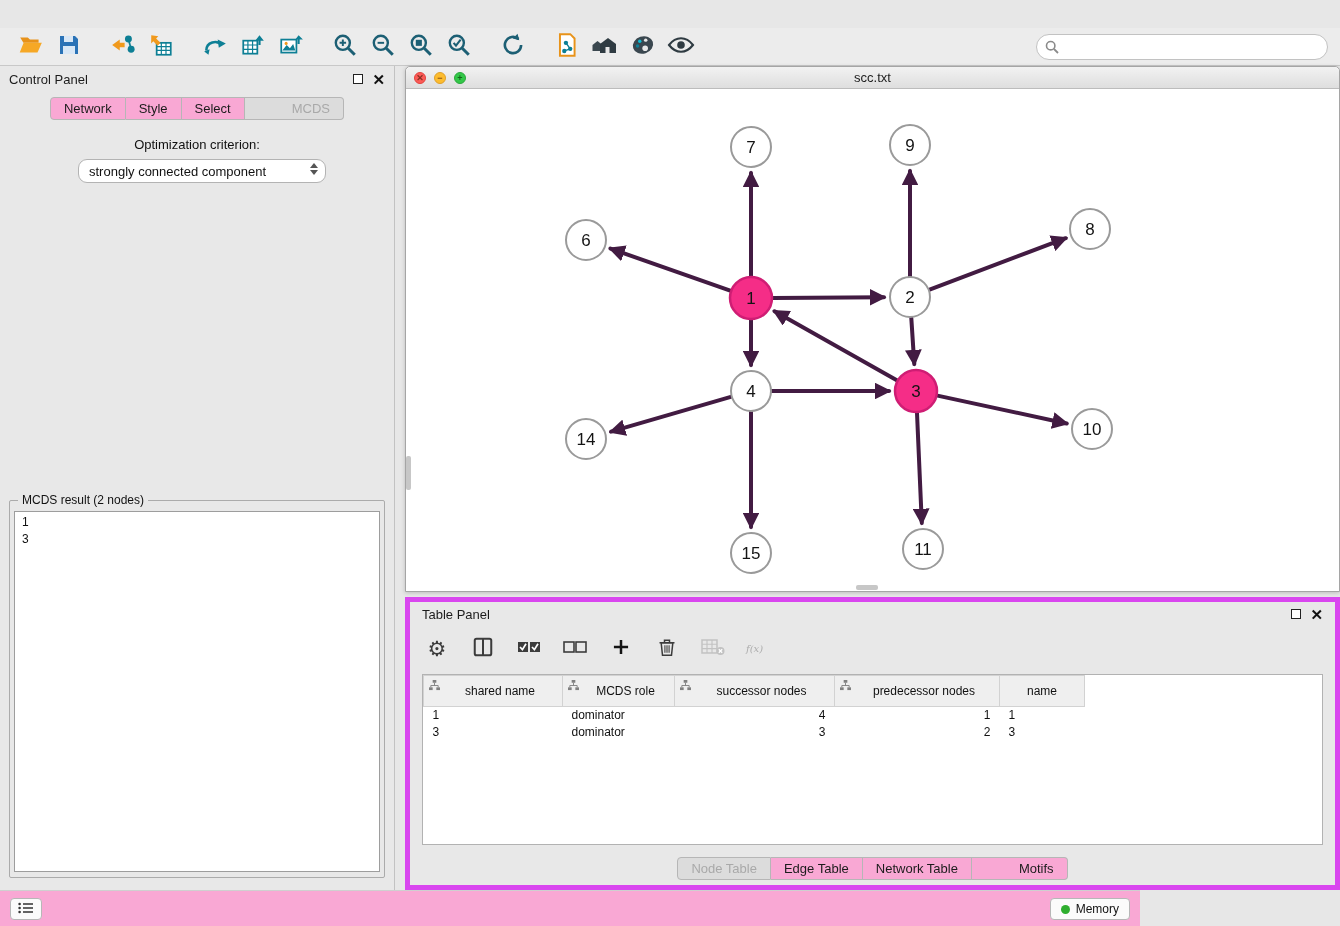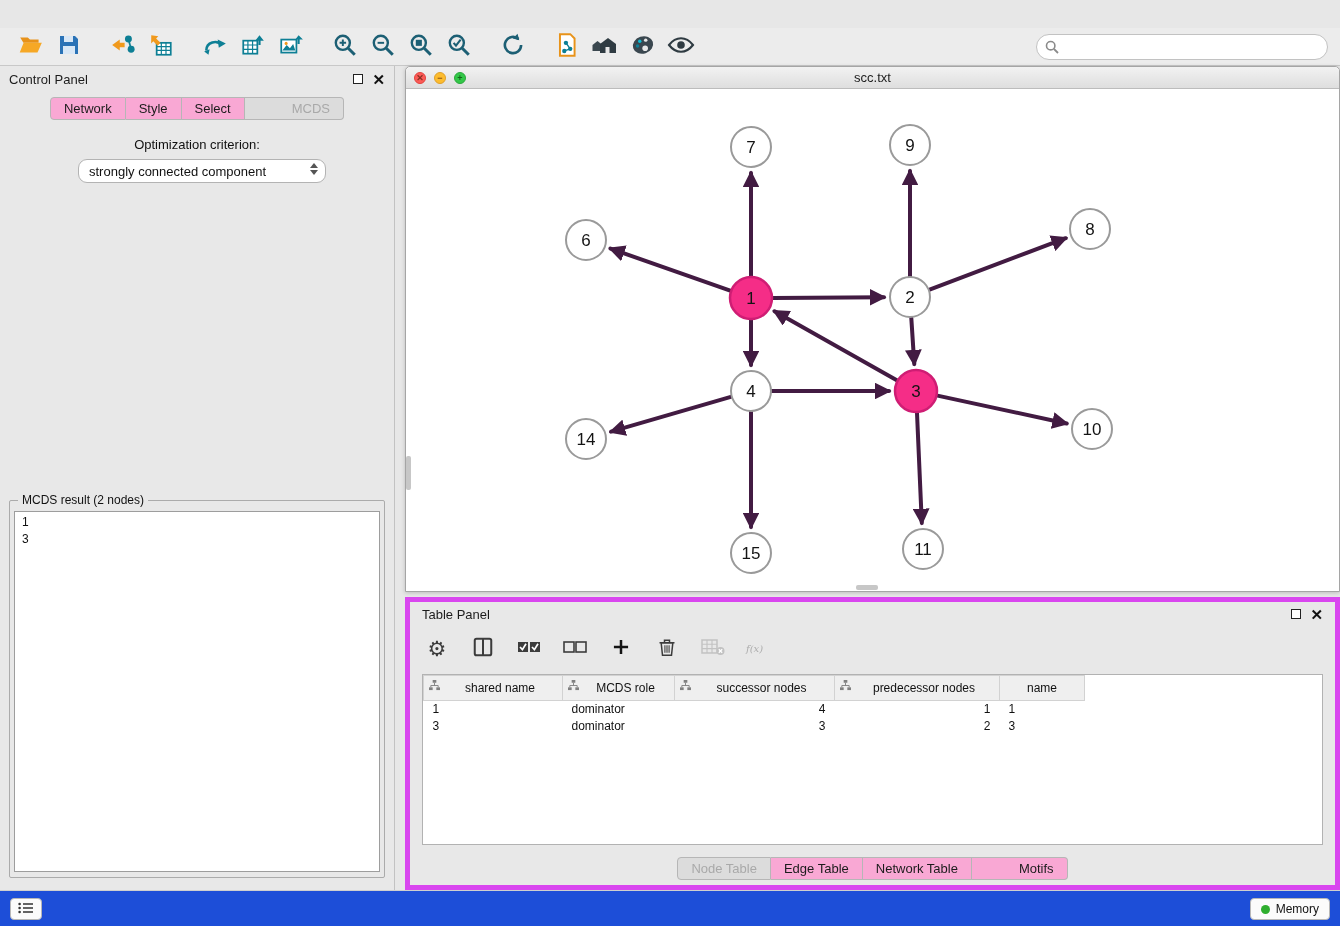--- a/index.html
+++ b/index.html
@@ -78,29 +78,29 @@
   .tp-header { height:24px; display:flex; align-items:center; padding:0 12px; font-size:13px; color:#1c1c1c; }
   .tp-toolbar { position:absolute; top:28px; left:14px; height:36px; display:flex; align-items:center; gap:20px; }
   .tp-tool { display:flex; align-items:center; justify-content:center; width:26px; height:26px;
     background:transparent; border:none; }
   .gear-char { font-size:21px; color:#3c3c3c; line-height:1; }
   .fx-label { font-family:"DejaVu Serif", serif; font-style:italic; font-size:10px; color:#adadad; }
   .node-table { position:absolute; left:12px; right:12px; top:72px; bottom:40px; background:#fff;
     border:1px solid #b2b2b2; overflow:hidden; }
   .node-table table { border-collapse:collapse; width:100%; table-layout:fixed;
     font-size:12px; color:#111; }
-  .node-table th { background:#efefef; border:1px solid #d2d2d2; font-weight:normal; height:25px;
+  .node-table th { background:#efefef; border:1px solid #d2d2d2; font-weight:normal; height:31px;
     font-size:12px; position:relative; text-align:center; padding:0 4px 0 18px; white-space:nowrap; overflow:hidden;margin-left:16px; }
   .node-table th .sort-ic { position:absolute; left:5px; top:4px; }
   .node-table td { height:17px; padding:0 9px; border:none; white-space:nowrap; overflow:hidden; }
   .tp-tabs { position:absolute; bottom:5px; left:0; width:100%; display:flex; justify-content:center; }
 
   
-  .status-bar { position:absolute; left:0; top:890px; width:1340px; height:36px;
-    background:#1d4ed8; border-top:1px solid #cfcfcf; }
+  .status-bar { position:absolute; left:0; top:890px; width:1140px; height:36px;
+    background:#f9a8d4; border-top:1px solid #cfcfcf; }
   .list-btn { position:absolute; left:10px; top:7px; width:32px; height:22px;
     background:#fbfbfb; border:1px solid #b7b7b7; border-radius:4px;
     display:flex; align-items:center; justify-content:center; }
   .memory-btn { position:absolute; right:10px; top:7px; height:22px; background:#fbfbfb;
     border:1px solid #b7b7b7; border-radius:4px; display:flex; align-items:center; gap:6px;
     padding:0 10px; font-size:12px; color:#111; }
   .mem-dot { width:9px; height:9px; border-radius:50%; background:#2fae2f; }
 </style>
 </head>
 <body>

